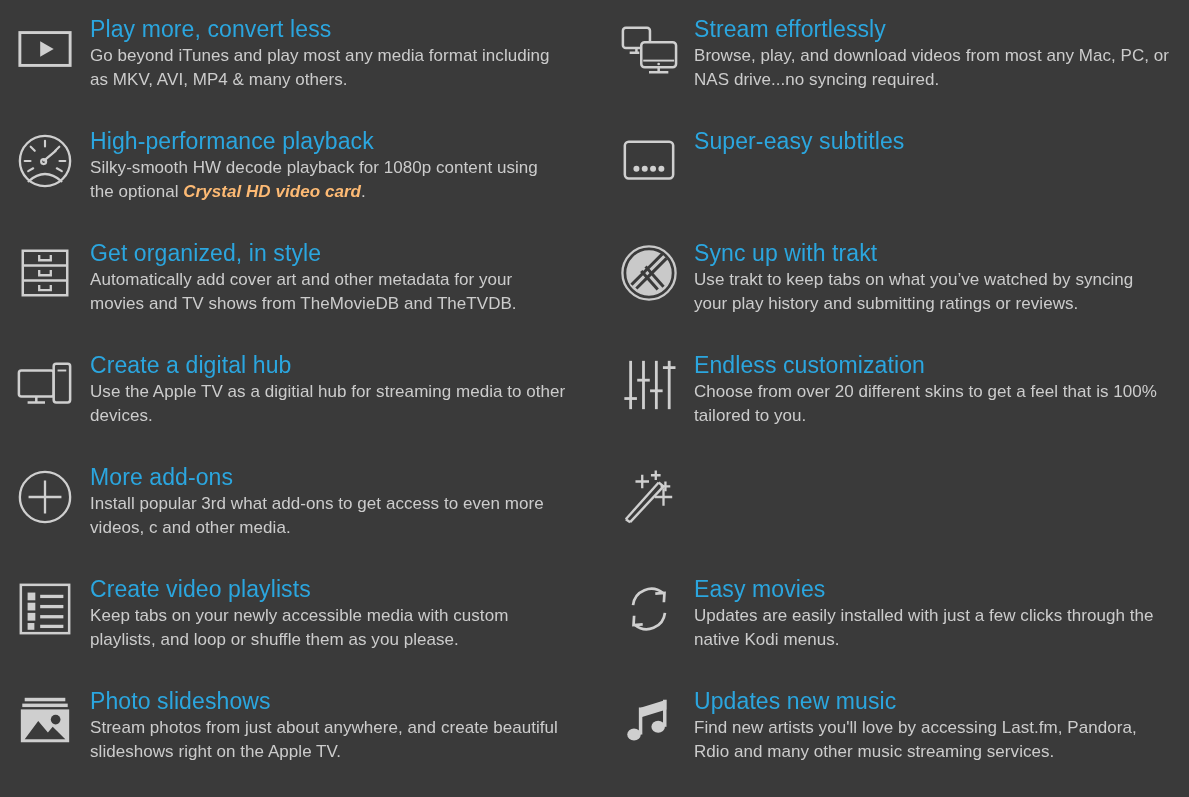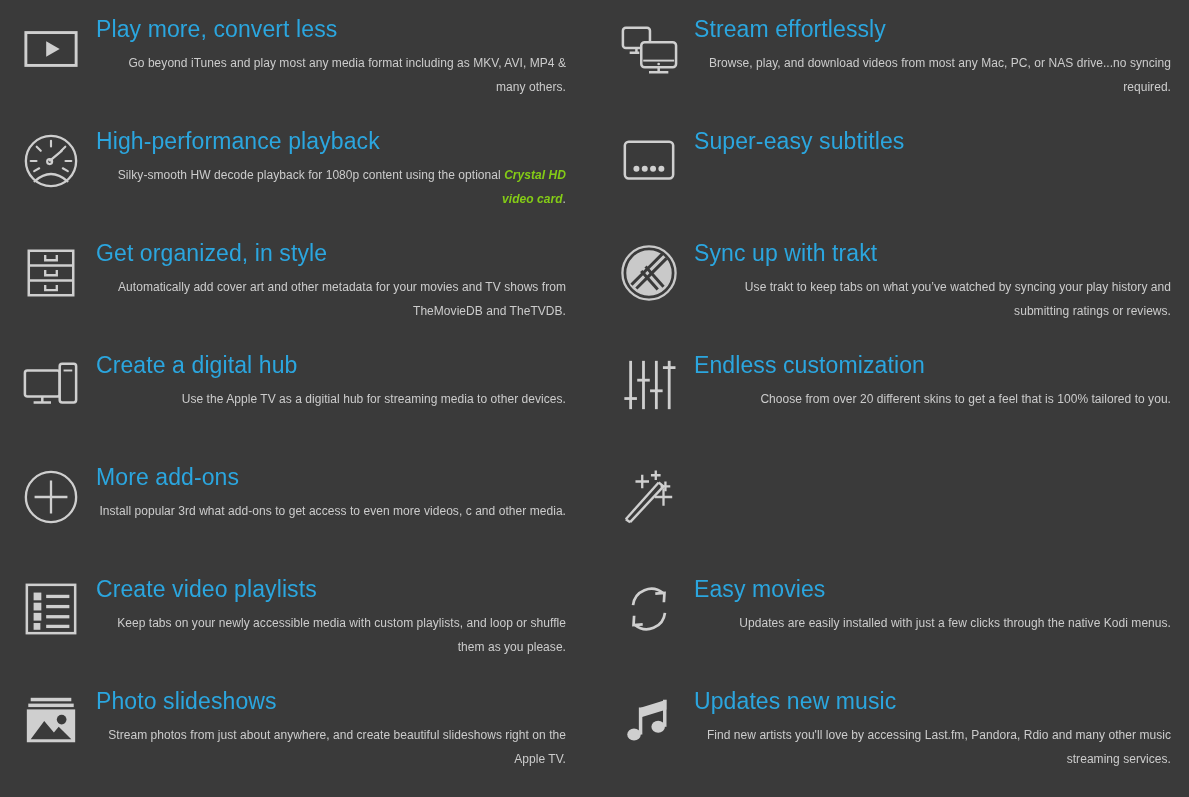--- a/index.html
+++ b/index.html
@@ -23,21 +23,21 @@
     display: grid;
     grid-template-columns: 584px 605px;
     grid-auto-rows: 112px;
     align-content: start;
     padding-top: 14px;
   }
 
   .feature-item {
     display: flex;
     align-items: flex-start;
-    padding-left: 22px;
+    padding-left: 16px;
     padding-right: 18px;
   }
 
   #features-grid > .feature-item:nth-child(even) {
     padding-left: 620px;
   }
 
   
   .col-right {
     padding-left: 36px !important;
@@ -69,32 +69,31 @@
   .feature-title {
     font-size: 23px;
     font-weight: 400;
     line-height: 30px;
     color: #2ba6df;
     letter-spacing: 0.1px;
     white-space: nowrap;
   }
 
   .feature-desc {
-    font-size: 12px;
+    font-size: 17px;
     line-height: 24px;
     color: #cccccc;
-    margin-top: 7px;
+    margin-top: 0;
     letter-spacing: 0.05px;
-    text-align: right;
   }
 
   .feature-desc em {
     font-style: italic;
     font-weight: bold;
-    color: #84cc16;
+    color: #fdba74;
   }
 
   
   .feature-item.col-left .feature-body { max-width: 476px; }
   .feature-item.col-right .feature-body { max-width: 492px; }
 </style>
 </head>
 <body>
 
 <svg width="0" height="0" style="position:absolute" aria-hidden="true">

